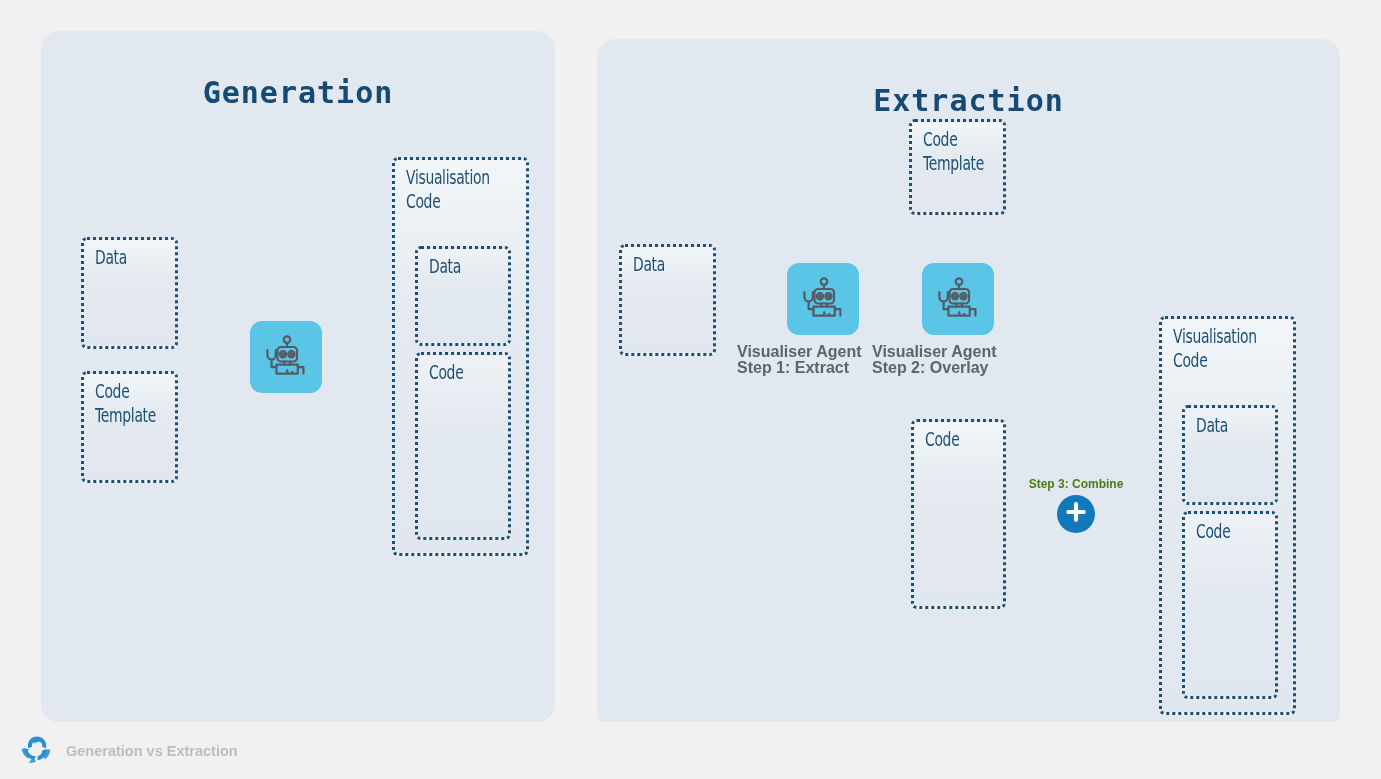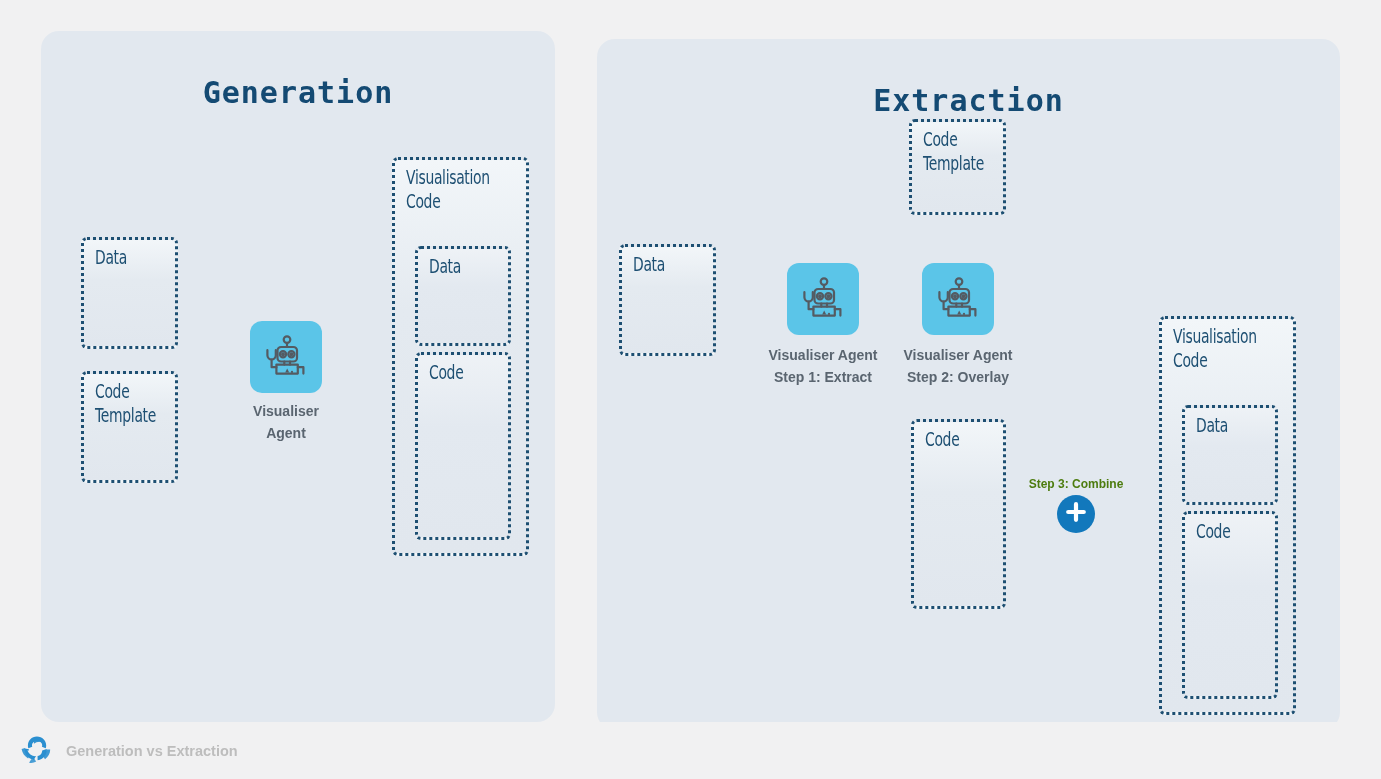--- a/index.html
+++ b/index.html
@@ -77,25 +77,25 @@
   .agent{
     position:absolute;
     width:72px;height:72px;
     background:#5bc5e8;
     border-radius:12px;
     display:flex;align-items:center;justify-content:center;
   }
   .agent svg{display:block;}
   .agent-label{
     position:absolute;
-    text-align:center;
+    text-align:left;
     font-family:"Liberation Sans",sans-serif;
     font-weight:bold;
-    font-size:14px;
-    line-height:22px;
+    font-size:16px;
+    line-height:16px;
     color:#5a6570;
     white-space:pre-line;
     user-select:none;
   }
   #gen-agent{left:250px;top:321px;}
   #gen-agent-label{left:200px;top:400px;width:172px;}
   #ext-agent1{left:787px;top:263px;}
   #ext-agent1-label{left:737px;top:344px;width:172px;}
   #ext-agent2{left:922px;top:263px;}
   #ext-agent2-label{left:872px;top:344px;width:172px;}
@@ -212,22 +212,20 @@
         <path d="M27,26.5 L27,29.6"></path>
         <path d="M13.4,29.6 L34.8,29.6 L34.8,38.6 L13.4,38.6 Z"></path>
         <path d="M13.4,32.2 L8.6,32.2 L8.6,25.3"></path>
         <path d="M4.4,15.2 L4.4,20.2 A4.2,4.2 0 0 0 12.8,20.2 L12.8,15.2"></path>
         <path d="M34.8,32.2 L40.4,32.2 L40.4,38.6"></path>
         <path d="M22.2,37.6 L24.2,33.4 L26.2,37.6 Z" fill="#545b62" stroke="none"></path>
         <circle cx="29" cy="36.9" r="1.1" fill="#545b62" stroke="none"></circle>
       </svg>
     </span>
   </div>
-  <div class="agent-label" id="gen-agent-label">Visualiser
-Agent</div>
 
   <div class="panel" id="panel-extraction">
     <div class="panel-title">Extraction</div>
   </div>
 
   <div class="dbox" id="ext-template-box">
     <span class="dlabel">Code
 Template</span>
   </div>
 

